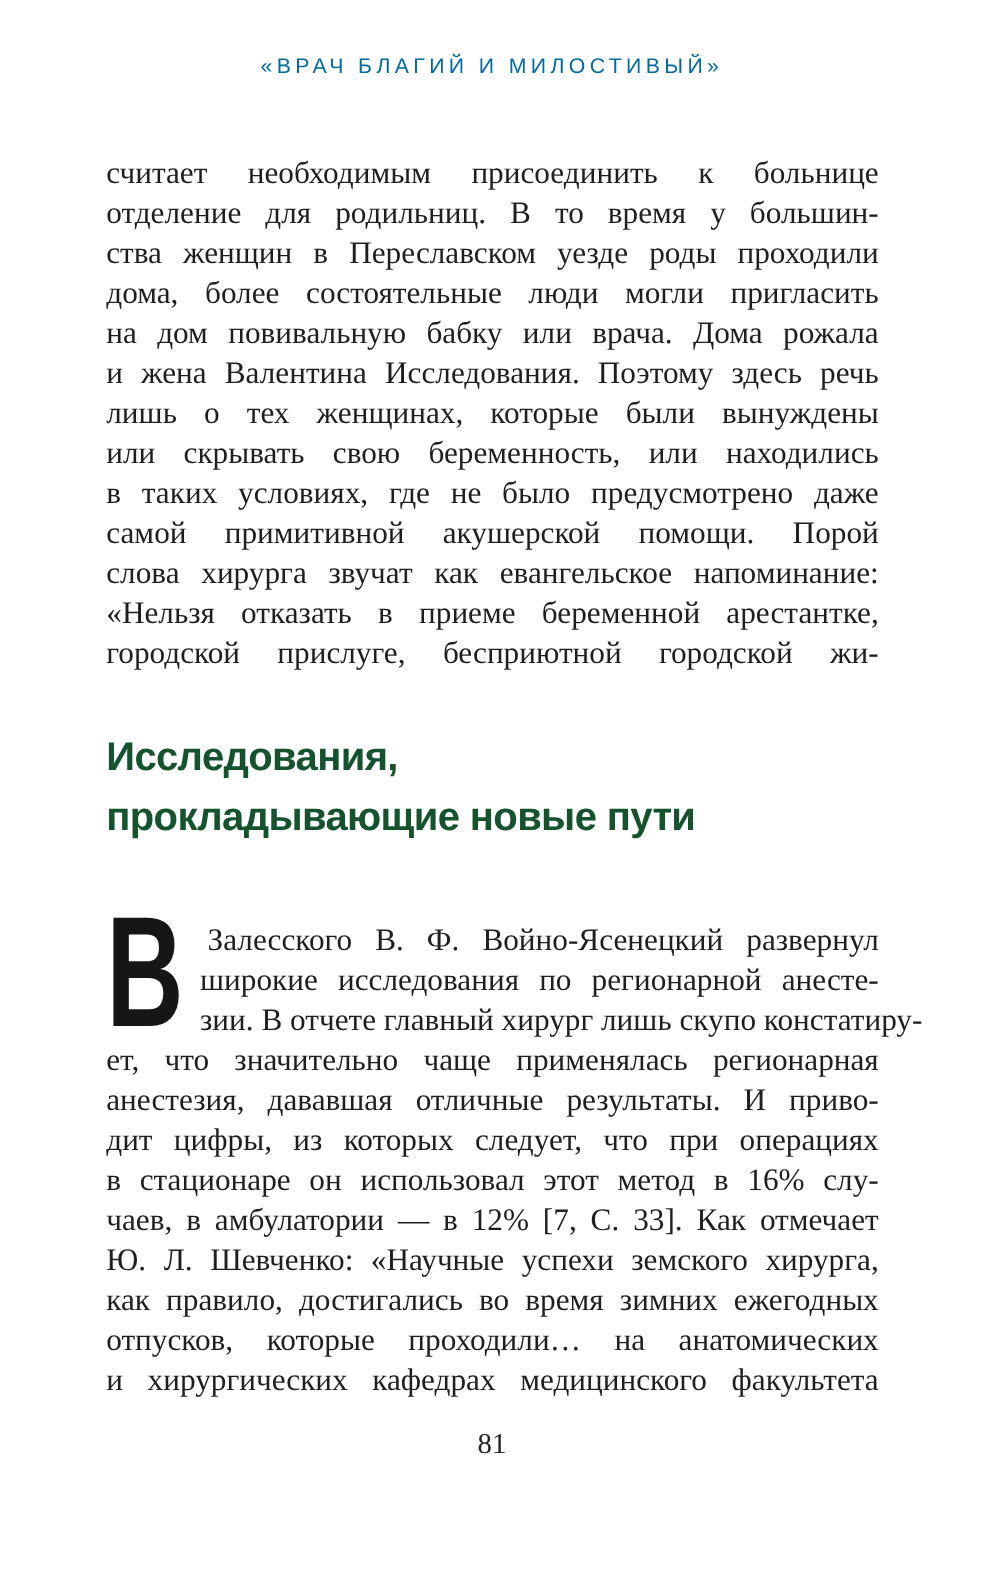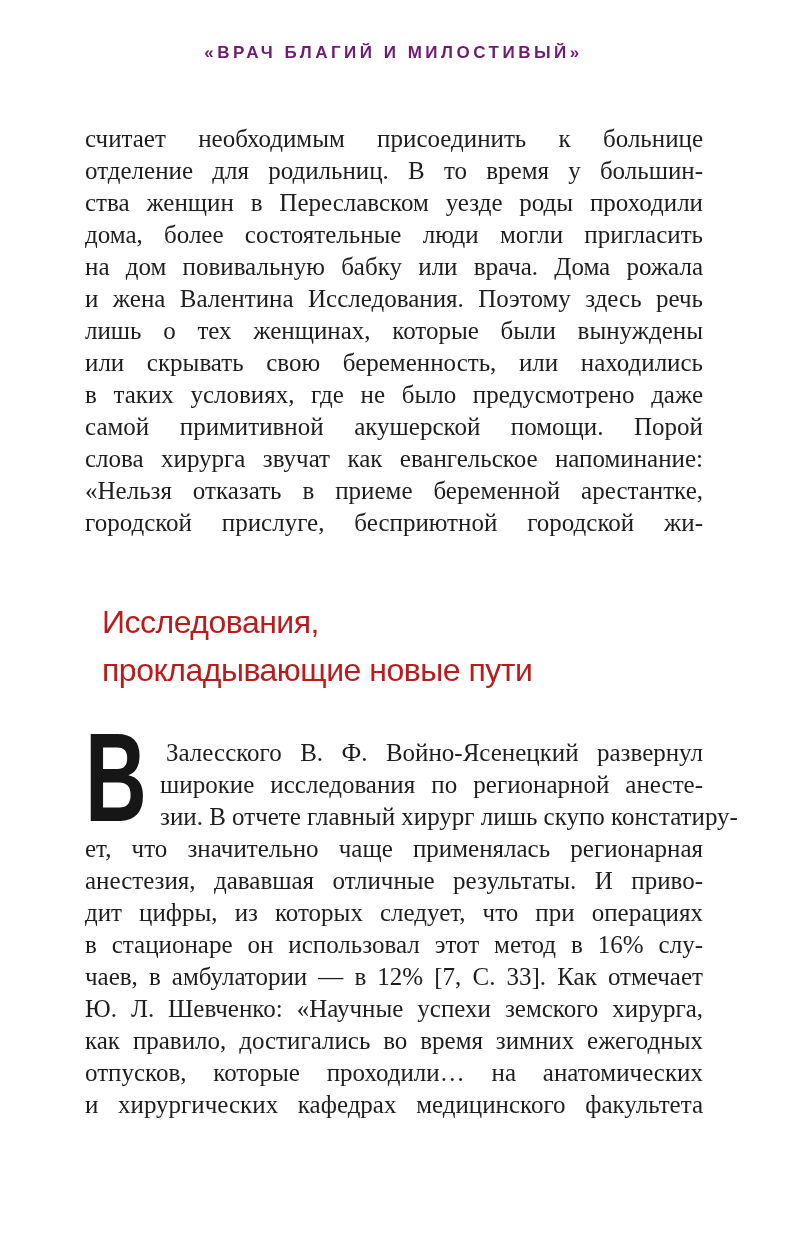--- a/index.html
+++ b/index.html
@@ -18,24 +18,24 @@
   }
 
   
   .running-header {
     position: absolute;
     top: 43px;
     left: 0;
     right: 0;
     text-align: center;
     font-family: "Liberation Sans", "DejaVu Sans", sans-serif;
-    font-weight: 700;
+    font-weight: 400;
     font-size: 17px;
     letter-spacing: 3.5px;
-    color: #701a75;
+    color: #0369a1;
     white-space: nowrap;
   }
 
   
   .para {
     position: absolute;
     left: 85px;
     width: 618px;
     font-size: 25px;
     line-height: 32px;
@@ -56,27 +56,27 @@
     text-align-last: left;
   }
   .para2 .p2lines .jline:first-child { text-indent: 6px; }
 
   
   .heading {
     position: absolute;
     top: 581px;
     left: 85px;
     width: 618px;
-    margin: 17px;
+    margin: 0;
     font-family: "Liberation Sans", "DejaVu Sans", sans-serif;
-    font-weight: 400;
+    font-weight: 700;
     font-size: 32px;
     line-height: 48px;
     letter-spacing: -0.5px;
-    color: #b91c1c;
+    color: #14532d;
   }
 
   
   .dropcap {
     float: left;
     width: 62px;
     height: 90px;
     margin-right: 13px;
     position: relative;
     top: -4px;
@@ -140,14 +140,15 @@
         <div class="jline">дит цифры, из которых следует, что при операциях</div>
         <div class="jline">в стационаре он использовал этот метод в 16% слу-</div>
         <div class="jline">чаев, в амбулатории — в 12% [7, С. 33]. Как отмечает</div>
         <div class="jline">Ю. Л. Шевченко: «Научные успехи земского хирурга,</div>
         <div class="jline">как правило, достигались во время зимних ежегодных</div>
         <div class="jline">отпусков, которые проходили… на анатомических</div>
         <div class="jline last">и хирургических кафедрах медицинского факультета</div>
       </div>
   </div>
 
+  <div class="page-number">81</div>
 
 </div>
 
 </body></html>

